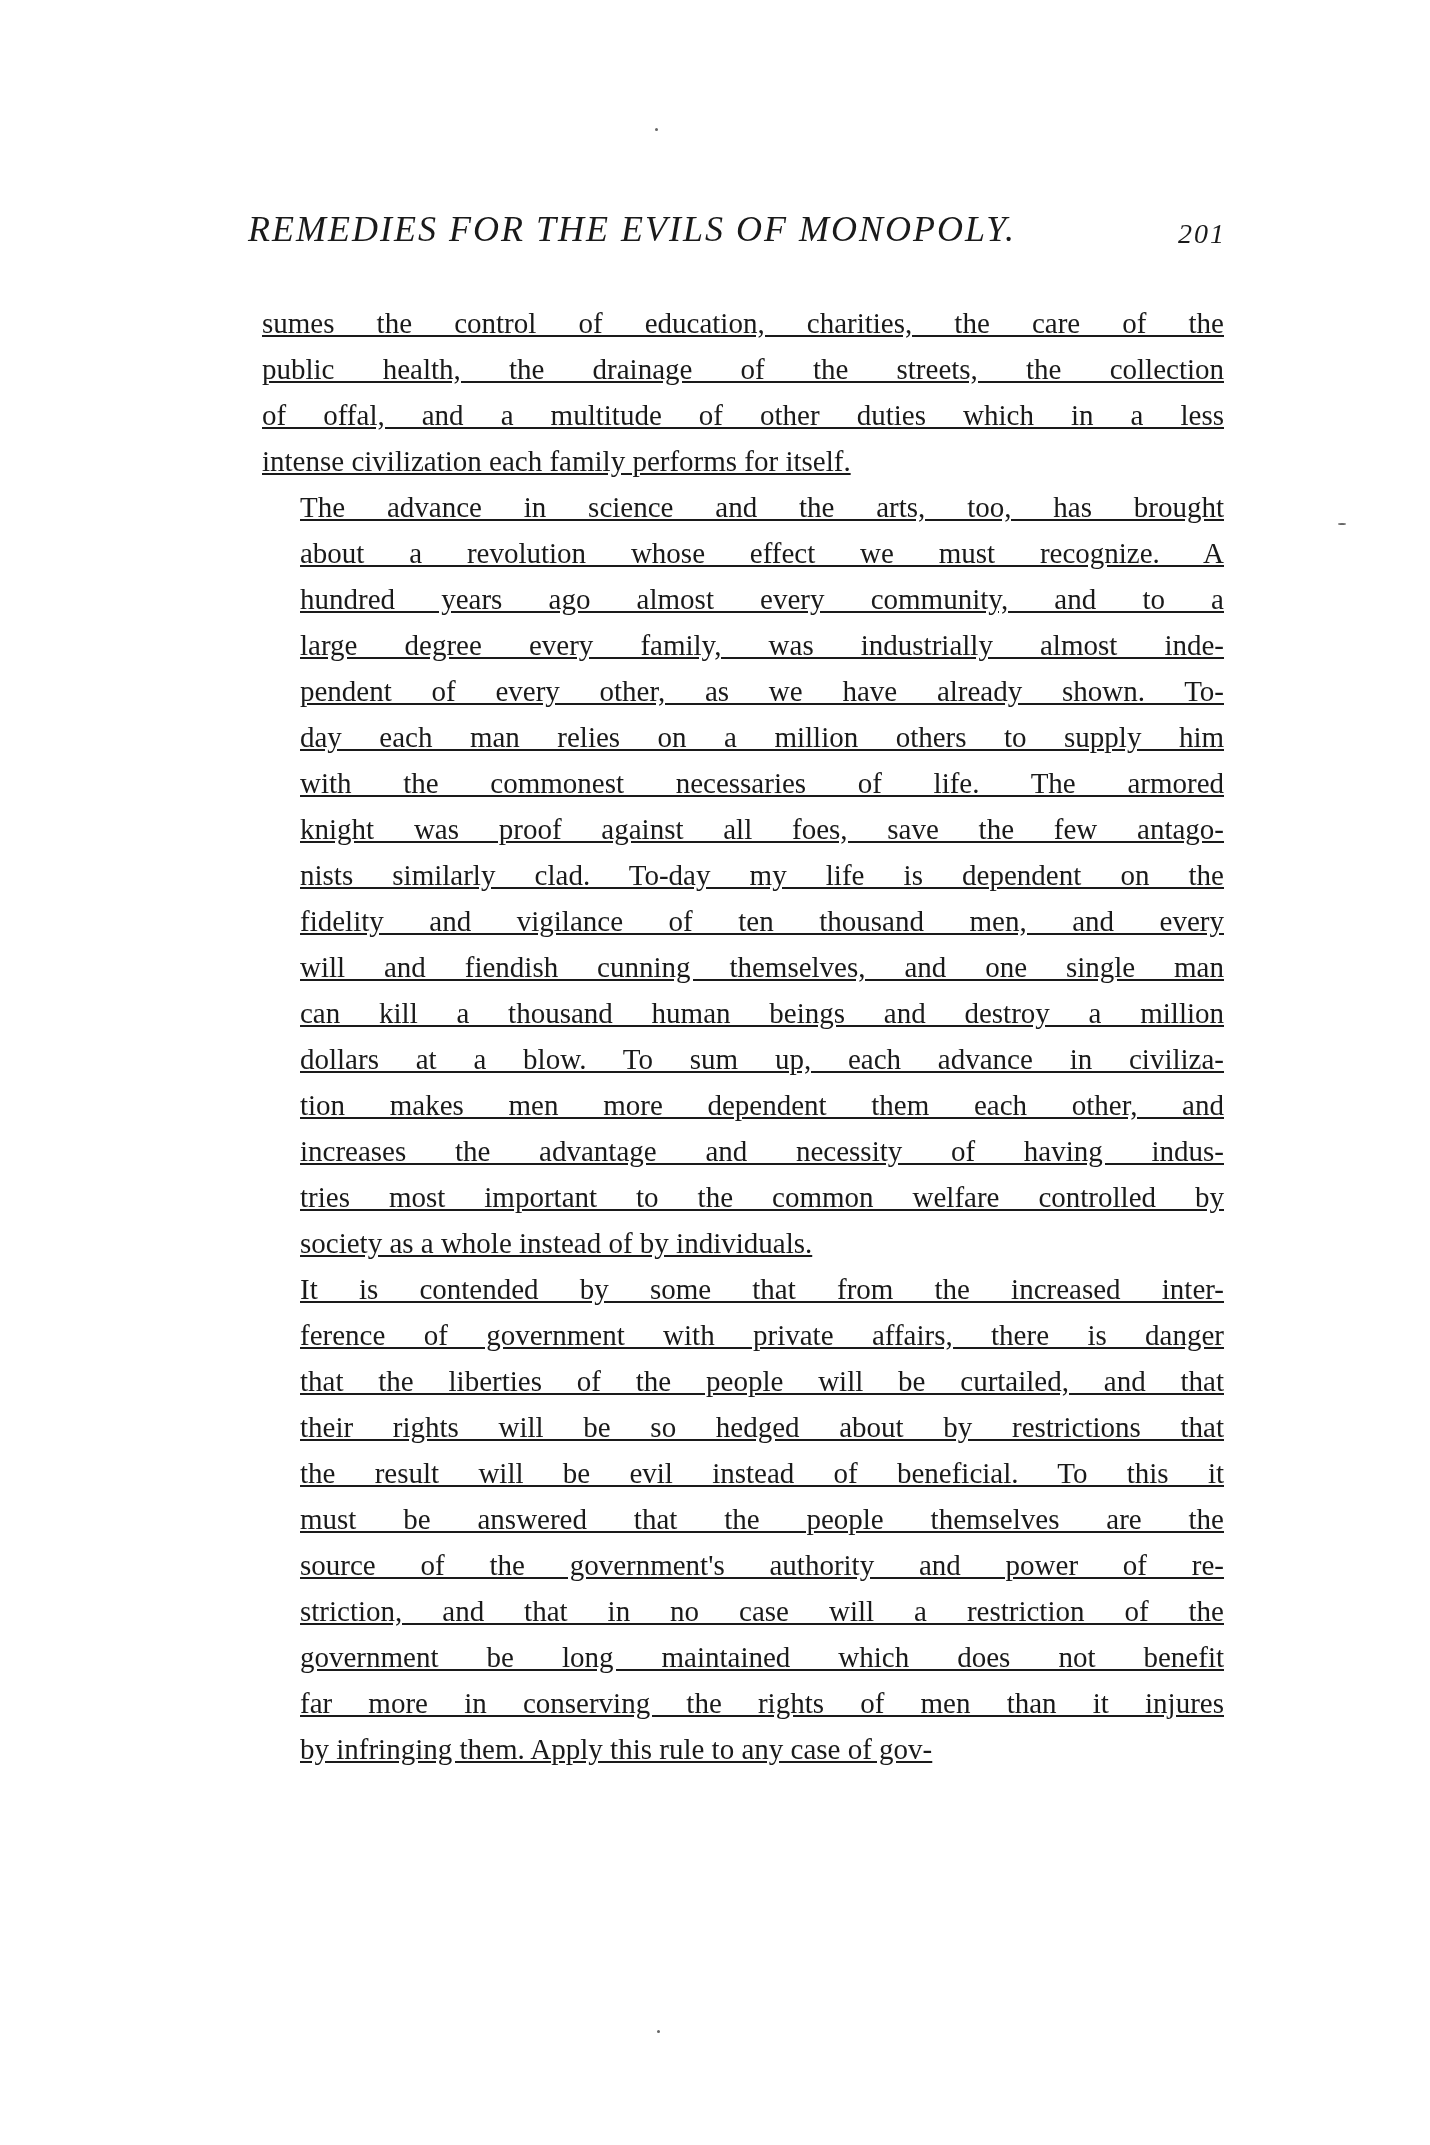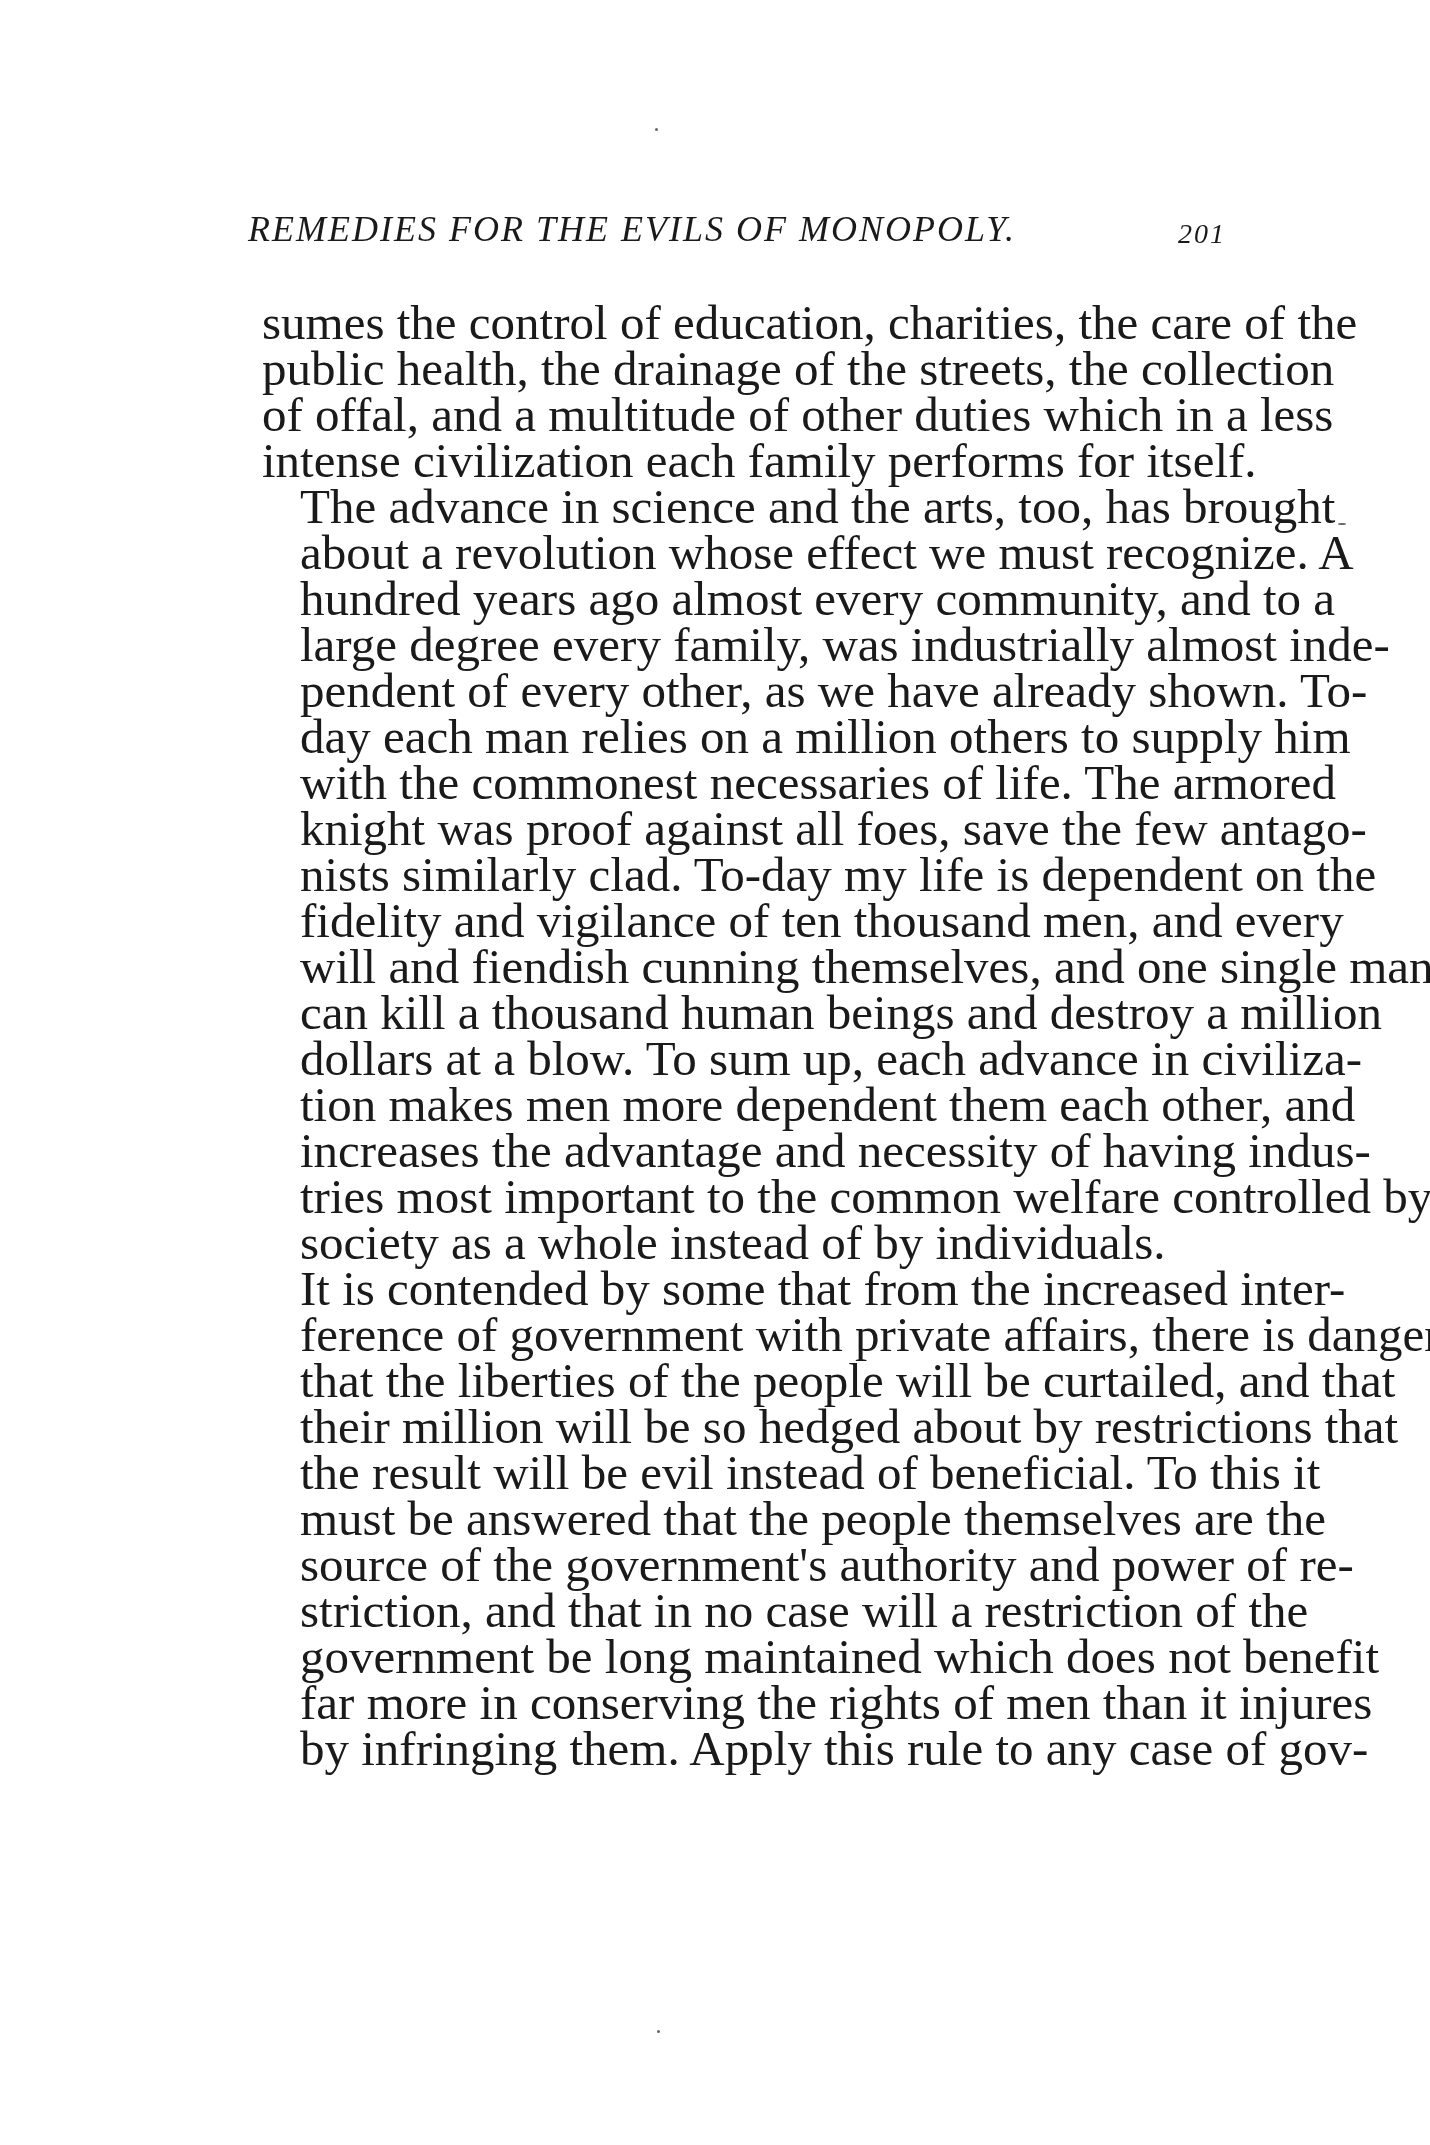--- a/index.html
+++ b/index.html
@@ -4,21 +4,21 @@
 <style>
   html, body { margin: 0; padding: 0; background: #ffffff; }
   body { width: 1430px; height: 2145px; position: relative; overflow: hidden;
          font-family: "Liberation Serif", "DejaVu Serif", serif; color: #1a1a1a; }
   .header { position: absolute; top: 208px; left: 248px; width: 978px;
             display: flex; justify-content: space-between; align-items: flex-end;
             font-size: 36px; letter-spacing: 2px; }
   .running-title { font-style: italic; }
   .page-number { font-size: 28px; font-style: italic; }
   .body { position: absolute; top: 300px; left: 262px; width: 962px;
-          font-size: 49px; line-height: 46px; text-align: justify; }
+          font-size: 29px; line-height: 46px; text-align: justify; text-decoration: underline; }
   .para { margin: 0; text-indent: 38px; }
   .para.first { text-indent: 0; }
   .line { display: block; text-align: justify; text-align-last: justify; white-space: nowrap; }
   .line.last { text-align-last: left; }
   .speck { position: absolute; width: 3px; height: 3px; background: #666; border-radius: 50%; }
 </style>
 </head>
 <body>
 
 <div class="header">
@@ -49,21 +49,21 @@
       <span class="line">dollars at a blow. To sum up, each advance in civiliza-</span>
       <span class="line">tion makes men more dependent them each other, and</span>
       <span class="line">increases the advantage and necessity of having indus-</span>
       <span class="line">tries most important to the common welfare controlled by</span>
       <span class="line last">society as a whole instead of by individuals.</span>
     </p>
     <p class="para">
       <span class="line">It is contended by some that from the increased inter-</span>
       <span class="line">ference of government with private affairs, there is danger</span>
       <span class="line">that the liberties of the people will be curtailed, and that</span>
-      <span class="line">their million will be so hedged about by restrictions that</span>
+      <span class="line">their rights will be so hedged about by restrictions that</span>
       <span class="line">the result will be evil instead of beneficial. To this it</span>
       <span class="line">must be answered that the people themselves are the</span>
       <span class="line">source of the government's authority and power of re-</span>
       <span class="line">striction, and that in no case will a restriction of the</span>
       <span class="line">government be long maintained which does not benefit</span>
       <span class="line">far more in conserving the rights of men than it injures</span>
       <span class="line last">by infringing them. Apply this rule to any case of gov-</span>
     </p>
   </div>
 

